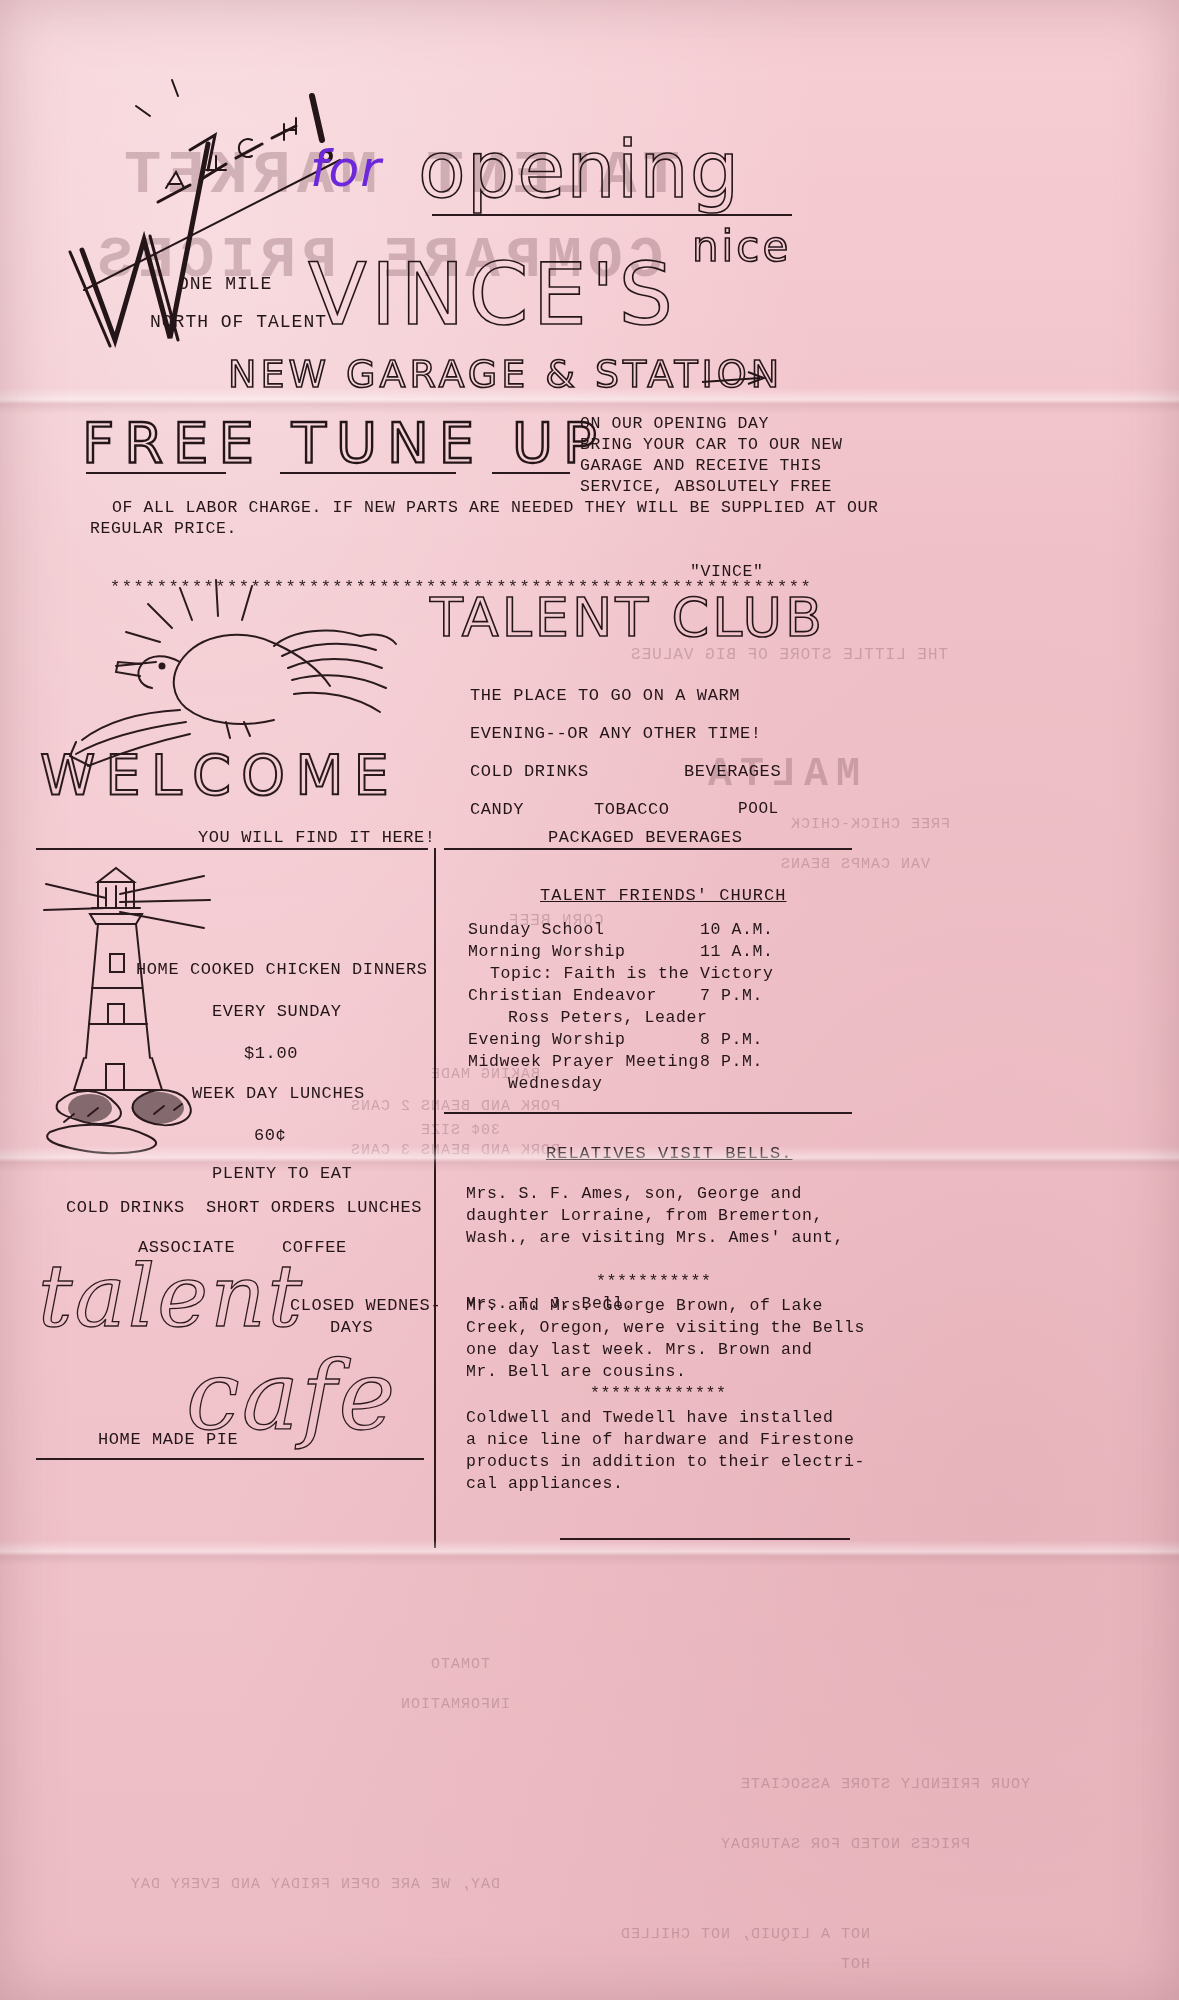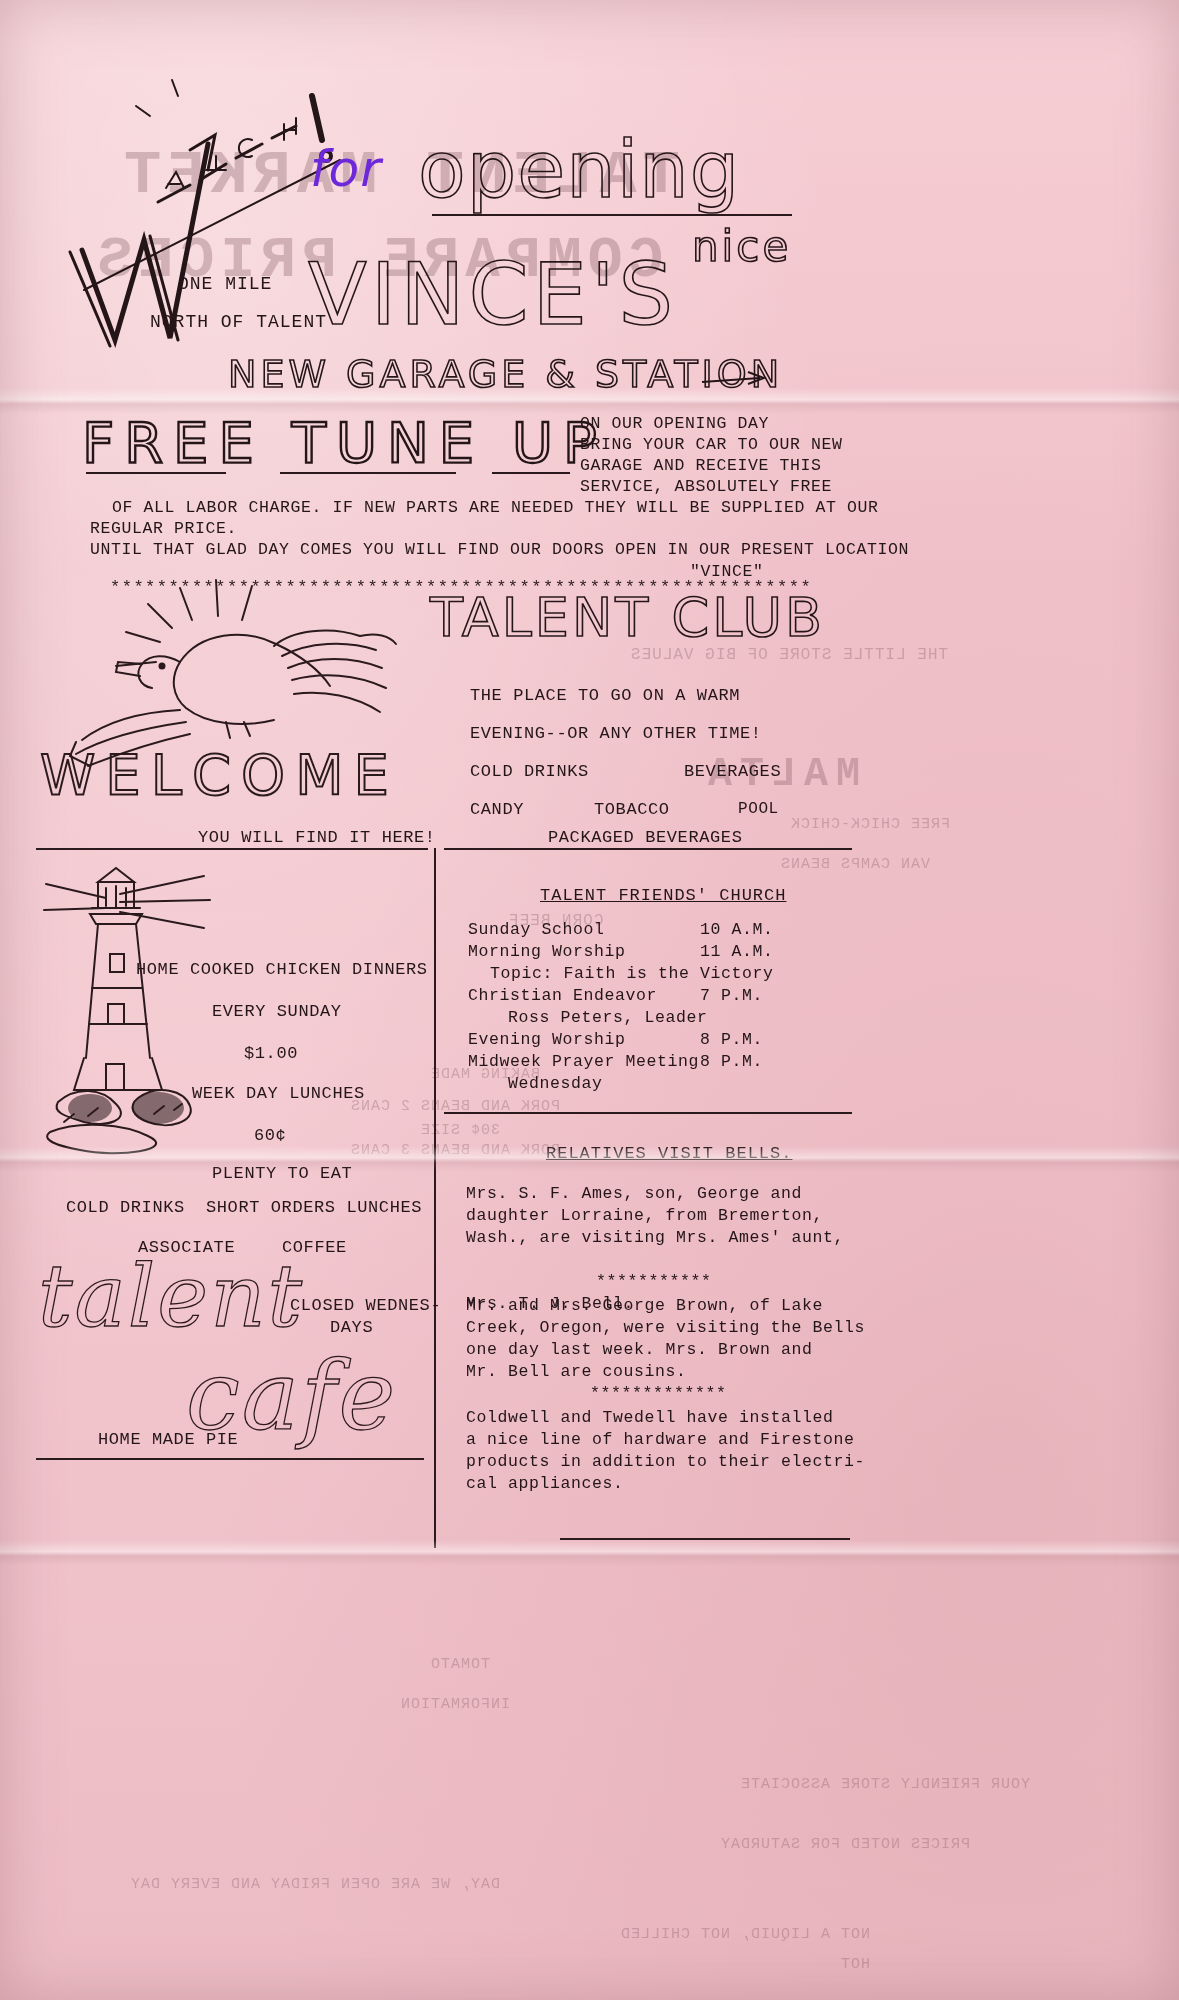--- a/index.html
+++ b/index.html
@@ -190,21 +190,20 @@
     <div class="rule" style="left:280px; top:472px; width:176px;"></div>
     <div class="rule" style="left:492px; top:472px; width:78px;"></div>
 
     <div class="abs typed" style="left:580px; top:412px;">ON OUR OPENING DAY</div>
     <div class="abs typed" style="left:580px; top:433px;">BRING YOUR CAR TO OUR NEW</div>
     <div class="abs typed" style="left:580px; top:454px;">GARAGE AND RECEIVE THIS</div>
     <div class="abs typed" style="left:580px; top:475px;">SERVICE, ABSOLUTELY FREE</div>
 
     <div class="abs typed" style="left:112px; top:496px;">OF ALL LABOR CHARGE. IF NEW PARTS ARE NEEDED THEY WILL BE SUPPLIED AT OUR</div>
     <div class="abs typed" style="left:90px; top:517px;">REGULAR PRICE.</div>
-    <div class="abs typed" style="left:90px; top:538px;">UNTIL THAT GLAD DAY COMES YOU WILL FIND OUR DOORS OPEN IN OUR PRESENT LOCATION</div>
     <div class="abs typed" style="left:690px; top:560px;">"VINCE"</div>
 
     <div class="abs stars" style="left:110px; top:578px; width:740px;">************************************************************</div>
   </div>
 
   <div class="content">
 
     <div class="abs" style="left:30px; top:570px;">
       <svg width="420" height="220" viewBox="0 0 420 220">
         <g fill="none" stroke="#2a1a1e" stroke-width="2" stroke-linecap="round">

